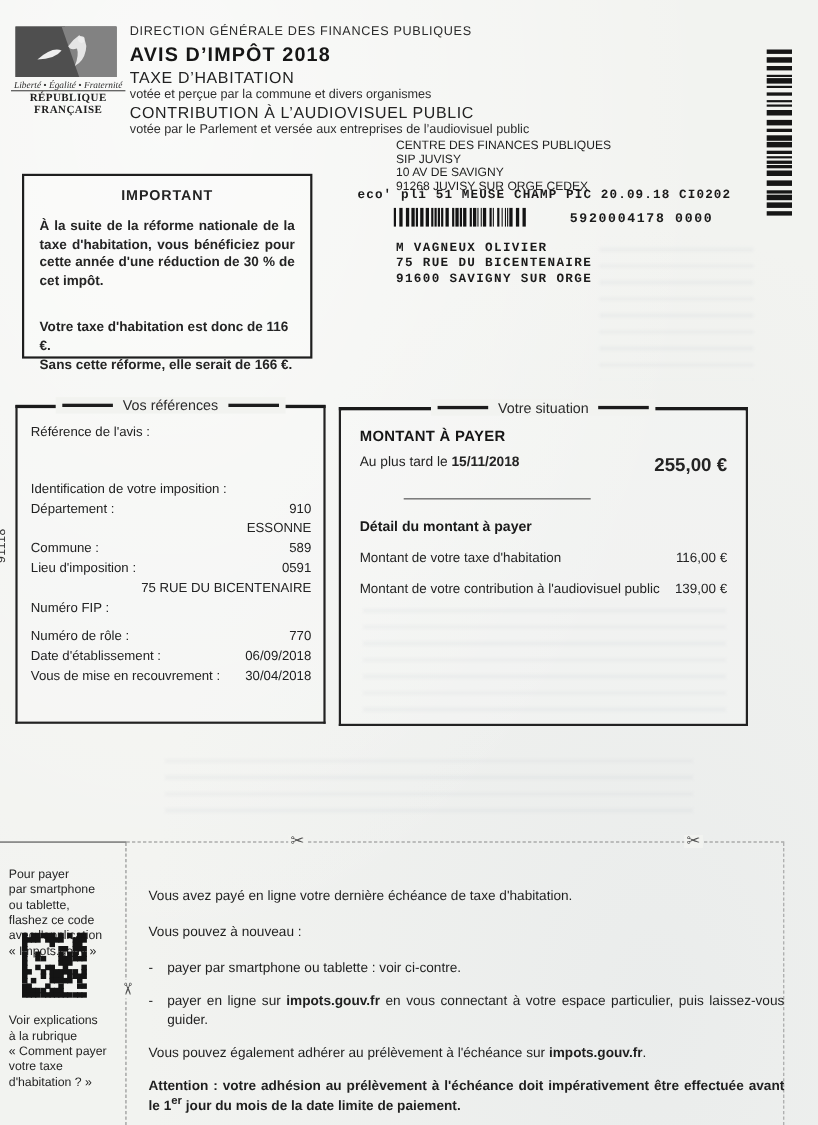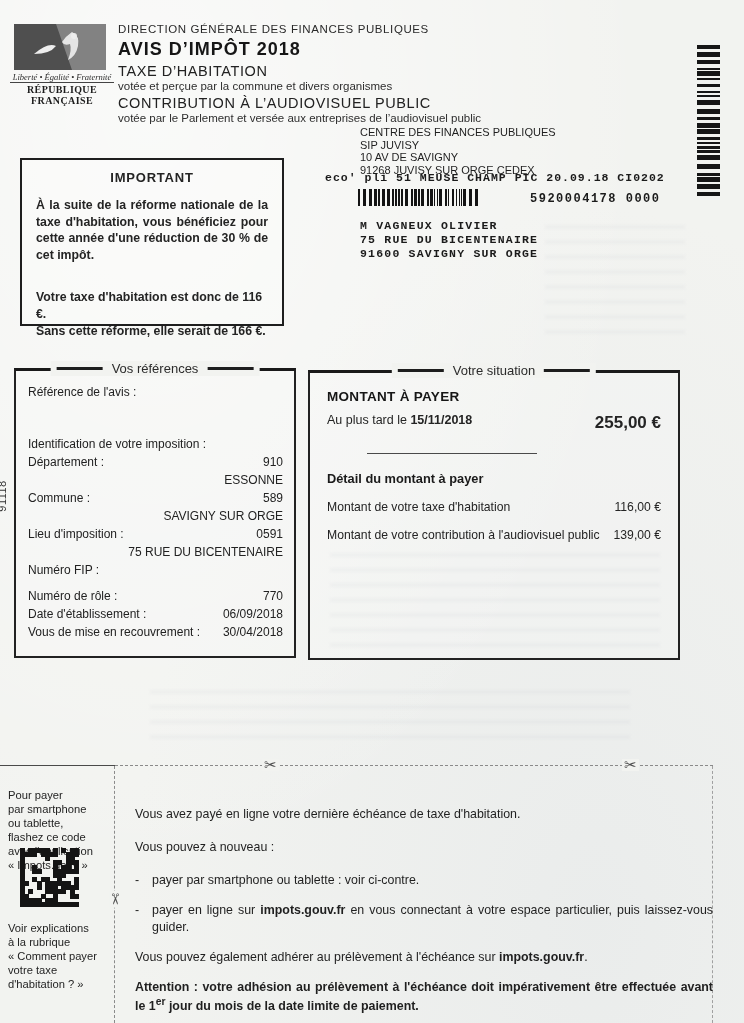--- a/index.html
+++ b/index.html
@@ -28,21 +28,21 @@
   .imp-box { left:20px; top:158px; width:264px; height:168px; border:2px solid #1e1e1e; background:rgba(255,255,255,.25); padding:10px 14px; box-sizing:border-box; }
   .imp-title { text-align:center; font-weight:bold; font-size:13px; letter-spacing:.8px; }
   .imp-p1 { margin-top:12px; font-size:12.3px; font-weight:bold; text-align:justify; line-height:1.35; }
   .imp-p2 { margin-top:26px; font-size:12.3px; font-weight:bold; line-height:1.35; }
 
   
   .sender { left:360px; top:126px; font-size:11px; line-height:12.5px; color:#1f1f1f; }
   .ecopli { left:325px; top:171px; font-family:"Liberation Mono", monospace; font-size:11.5px; font-weight:bold; letter-spacing:1px; color:#1b1b1b; }
   .hbarcode { left:358px; top:189px; width:128px; height:17px; }
   .hbarcode i { display:inline-block; height:100%; background:#141414; }
-  .mail-num { left:530px; top:192px; font-family:"Liberation Mono", monospace; font-size:12px; font-weight:bold; letter-spacing:1.5px; color:#1b1b1b; }
+  .mail-num { left:518px; top:192px; font-family:"Liberation Mono", monospace; font-size:12px; font-weight:bold; letter-spacing:1.5px; color:#1b1b1b; }
   .recipient { left:360px; top:219px; font-family:"Liberation Mono", monospace; font-size:11.5px; font-weight:bold; letter-spacing:1.2px; line-height:14px; color:#1b1b1b; }
 
   
   .vbarcode { left:697px; top:45px; width:23px; height:158px; display:flex; flex-direction:column; }
   .vbarcode i { display:block; width:100%; background:#161616; }
 
   
   .margin-code { left:-14px; top:490px; font-size:11px; color:#333; transform:rotate(-90deg); letter-spacing:.5px; }
 
   
@@ -193,24 +193,20 @@
         <span>Département :</span>
         <span class="val">910</span>
       </div>
     <div class="row">
         <span></span>
         <span class="val">ESSONNE</span>
       </div>
     <div class="row">
         <span>Commune :</span>
         <span class="val">589</span>
-      </div>
-    <div class="row">
-        <span></span>
-        <span class="val">SAVIGNY SUR ORGE</span>
       </div>
     <div class="row">
         <span>Lieu d'imposition :</span>
         <span class="val">0591</span>
       </div>
     <div class="row">
         <span></span>
         <span class="val">75 RUE DU  BICENTENAIRE</span>
       </div>
     <div class="row">

